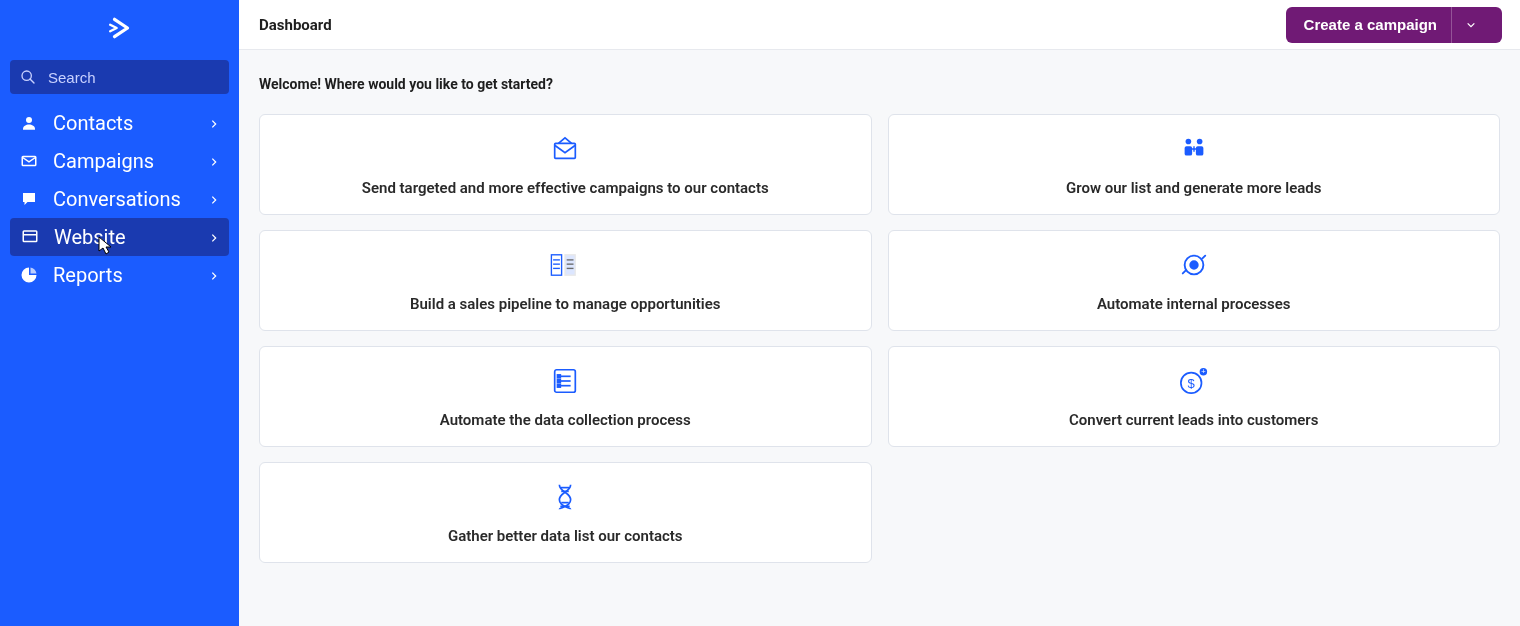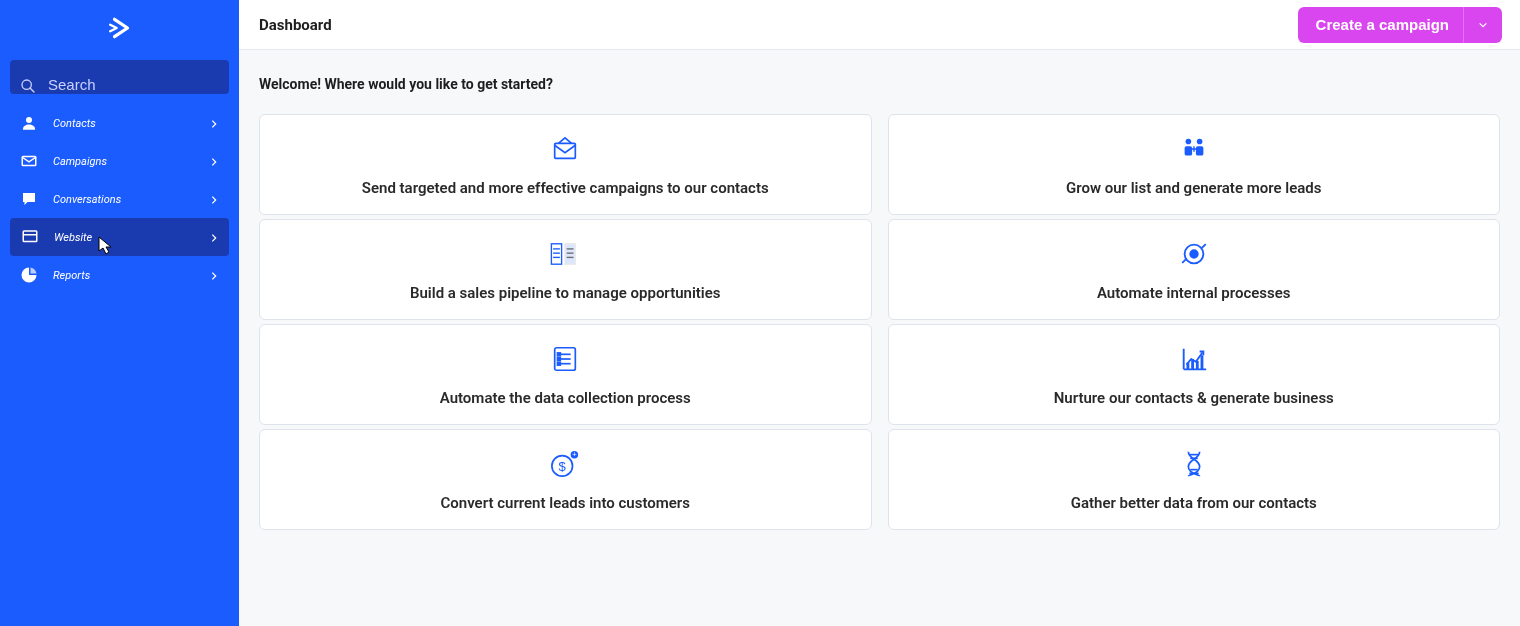--- a/index.html
+++ b/index.html
@@ -41,21 +41,21 @@
     align-items:center;
     padding-left:108px;
   }
   .logo-area svg{display:block;}
   .search-wrap{
     margin:5px 10px 5px 10px;
     background:var(--blue-darker);
     border-radius:4px;
     height:34px;
     display:flex;
-    align-items:flex-end;
+    align-items:center;
     padding:0 10px;
   }
   .search-wrap svg{flex-shrink:0;}
   .search-wrap input{
     background:transparent;
     border:none;
     outline:none;
     color:#c9d1ff;
     font-size:15px;
     margin-left:10px;
@@ -78,24 +78,23 @@
   .nav-icon{
     width:18px;
     height:18px;
     margin-right:15px;
     flex-shrink:0;
     display:flex;
     align-items:center;
     justify-content:center;
   }
   .nav-label{
-    font-size:11px;
+    font-size:20px;
     flex:1;
     color:var(--white);
-    font-style:italic;
   }
   .nav-chevron{
     flex-shrink:0;
   }
   
   .main{
     flex:1;
     display:flex;
     flex-direction:column;
     min-width:0;
@@ -107,28 +106,28 @@
     display:flex;
     align-items:center;
     padding:0 18px 0 20px;
   }
   .topbar-title{
     font-weight:700;
     font-size:15px;
   }
   .topbar-spacer{flex:1;}
   .create-btn{
-    background:#d946ef;
+    background:#701a75;
     color:#fff;
     border:none;
     border-radius:6px;
     height:36px;
     display:flex;
     align-items:center;
-    padding:0 0 0 18px;
+    padding:0 12px 0 18px;
     font-size:15px;
     font-weight:600;
     cursor:pointer;
   }
   .create-btn .arrow{
     margin-left:14px;
     padding:0 14px;
     border-left:1px solid rgba(255,255,255,0.25);
     height:100%;
     display:flex;
@@ -139,21 +138,21 @@
     overflow:auto;
   }
   .welcome{
     font-size:14px;
     font-weight:700;
     margin:0 0 22px 0;
   }
   .cards{
     display:grid;
     grid-template-columns:1fr 1fr;
-    gap:4px 16px;
+    gap:15px 16px;
   }
   .card{
     background:var(--white);
     border:1px solid var(--card-border);
     border-radius:6px;
     height:101px;
     display:flex;
     flex-direction:column;
     align-items:center;
     justify-content:center;
@@ -349,34 +348,20 @@
                 <line x1="10" y1="16" x2="22" y2="16"></line>
                 <line x1="10" y1="21" x2="22" y2="21"></line>
               <rect x="8" y="9.5" width="3" height="3" fill="#1b5cff"></rect>
                 <rect x="8" y="14.5" width="3" height="3" fill="#1b5cff"></rect>
                 <rect x="8" y="19.5" width="3" height="3" fill="#1b5cff"></rect>
             </svg>
           </span>
           <span class="card-label">Automate the data collection process</span>
         </div>
 
-        <div class="card">
-          <span class="card-icon">
-            <svg width="30" height="30" viewBox="0 0 32 32" fill="none" stroke="#1b5cff" stroke-width="2">
-              <path d="M5 27h24M5 27V5"></path>
-              <path d="M8 22l5-6 5 3 7-10" stroke-linejoin="round"></path>
-              <path d="M22 8h4v4"></path>
-              <rect x="8" y="20" width="3" height="7" fill="#1b5cff" stroke="none"></rect>
-              <rect x="13" y="16" width="3" height="11" fill="#1b5cff" stroke="none"></rect>
-              <rect x="18" y="18" width="3" height="9" fill="#1b5cff" stroke="none"></rect>
-              <rect x="23" y="12" width="3" height="15" fill="#1b5cff" stroke="none"></rect>
-            </svg>
-          </span>
-          <span class="card-label">Nurture our contacts &amp; generate business</span>
-        </div>
 
         <div class="card">
           <span class="card-icon">
             <svg width="32" height="30" viewBox="0 0 34 32" fill="none" stroke="#1b5cff" stroke-width="1.8">
               <circle cx="14" cy="18" r="11"></circle>
               <text x="14" y="23" font-size="14" text-anchor="middle" fill="#1b5cff" font-family="Arial" stroke="none">$</text>
               <circle cx="27" cy="6" r="4" fill="#1b5cff" stroke="none"></circle>
               <text x="27" y="9" font-size="8" text-anchor="middle" fill="#fff" stroke="none" font-family="Arial">+</text>
             </svg>
           </span>
@@ -386,18 +371,18 @@
         <div class="card">
           <span class="card-icon">
             <svg width="26" height="30" viewBox="0 0 24 32" fill="none" stroke="#1b5cff" stroke-width="1.8">
               <path d="M6 3c0 8 12 8 12 16s-12 8-12 10M18 3c0 8-12 8-12 16s12 8 12 10"></path>
               <line x1="7" y1="6" x2="17" y2="6"></line>
               <line x1="8" y1="10" x2="16" y2="10"></line>
               <line x1="8" y1="22" x2="16" y2="22"></line>
               <line x1="7" y1="26" x2="17" y2="26"></line>
             </svg>
           </span>
-          <span class="card-label">Gather better data from our contacts</span>
+          <span class="card-label">Gather better data list our contacts</span>
         </div>
       </div>
     </div>
   </main>
 </div>
 
 </body></html>

